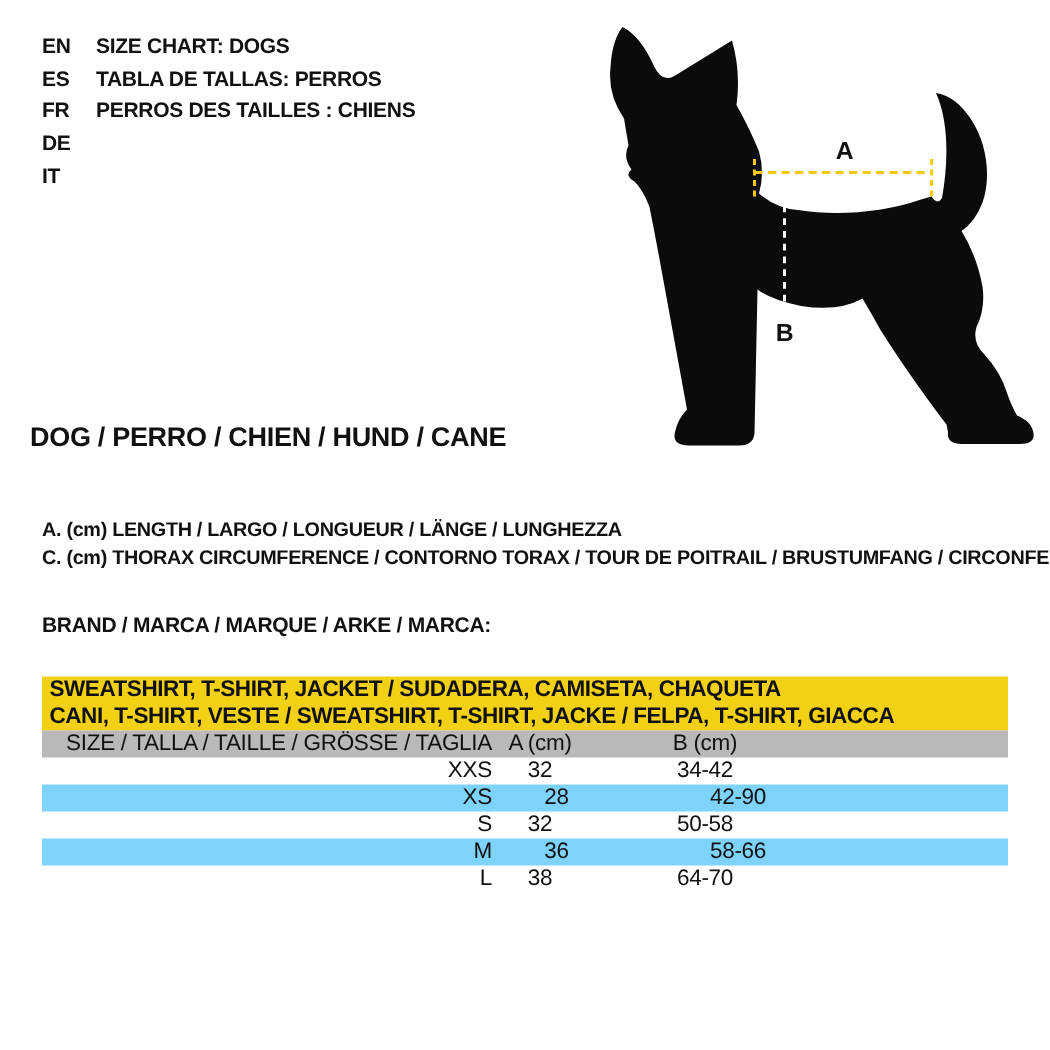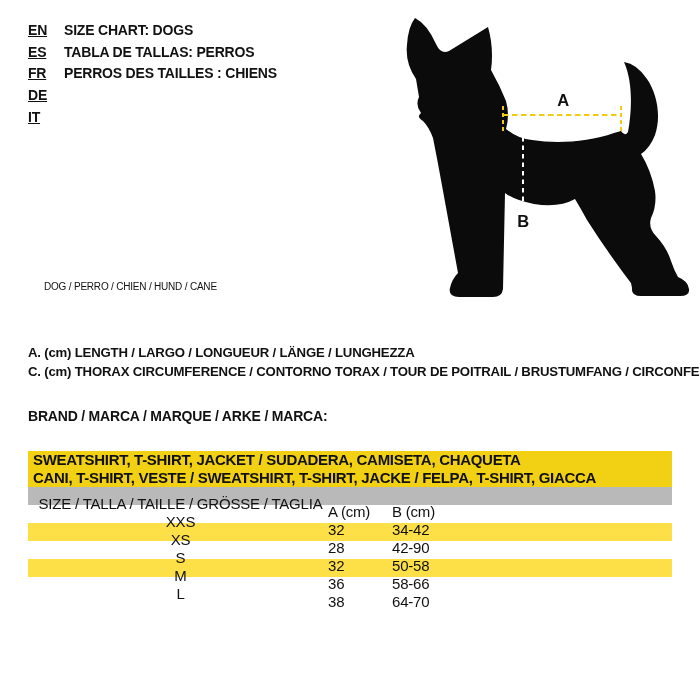--- a/index.html
+++ b/index.html
@@ -4,36 +4,36 @@
 <style>
   html,body{margin:0;padding:0;}
   .canvas{
     position:relative;width:700px;height:700px;background:#ffffff;
     font-family:"Liberation Sans",sans-serif;color:#111;overflow:hidden;
     letter-spacing:-0.2px;
   }
   
   .lang-list{position:absolute;left:28px;top:20px;font-size:14px;font-weight:bold;}
   .lang-row{display:flex;height:21.7px;line-height:21.7px;}
-  .lang-code{width:36px;flex:0 0 36px;text-decoration:underline;}
+  .lang-code{width:36px;flex:0 0 36px;}
   
   .dog-svg{position:absolute;left:0;top:0;}
   
-  .dog-caption{position:absolute;left:44px;top:281px;font-size:10px;font-weight:normal;}
+  .dog-caption{position:absolute;left:20px;top:281px;font-size:18px;font-weight:bold;}
   .measure-legend{position:absolute;left:28px;top:343px;font-size:13.2px;font-weight:bold;line-height:19px;white-space:nowrap;}
   .brand-line{position:absolute;left:28px;top:408px;font-size:14px;font-weight:bold;}
   
   .size-table{position:absolute;left:28px;top:451px;width:644px;font-size:15px;}
   .tbl-head{background:#F2D013;font-weight:bold;padding:0;}
   .tbl-head .hline{display:block;height:18px;line-height:18px;padding-left:5px;white-space:nowrap;letter-spacing:-0.3px;}
   .tbl-grid-row{display:grid;grid-template-columns:300px 64px 156px 1fr;height:18px;line-height:18px;align-items:center;}
-  .col-size{padding-left:5px;text-align:center;white-space:nowrap;}
-  .col-a,.col-b{margin-top:16px;}
+  .col-size{padding-left:5px;text-align:right;white-space:nowrap;}
+  .col-a,.col-b{text-align:center;}
   .tbl-cols{background:#B9B9B9;}
-  .tbl-row.alt{background:#fde047;}
+  .tbl-row.alt{background:#7dd3fc;gap:11px;}
 </style>
 </head>
 <body>
 
 <div class="canvas">
 
   <div class="lang-list">
     <div class="lang-row">
       <span class="lang-code">EN</span>
       <span class="lang-label">SIZE CHART: DOGS</span>

